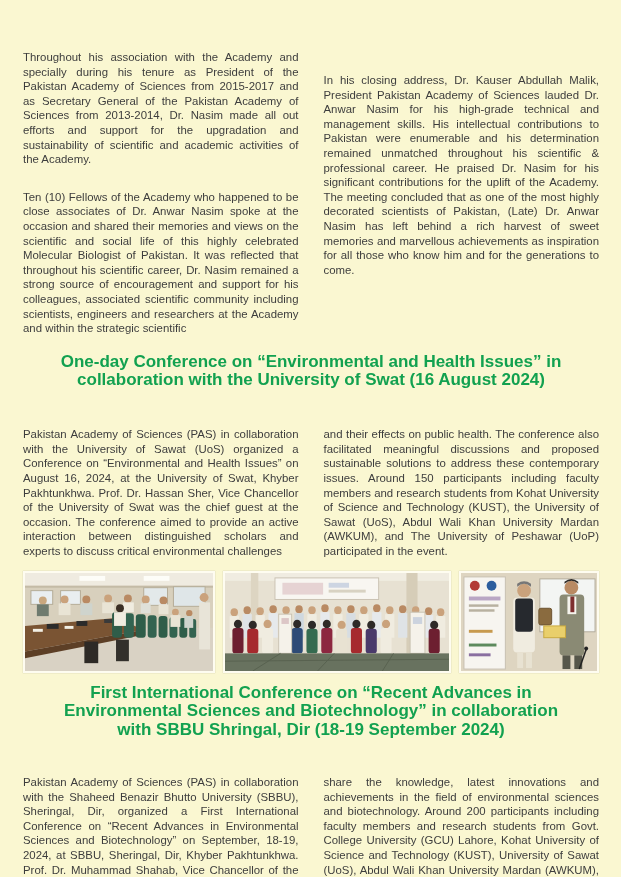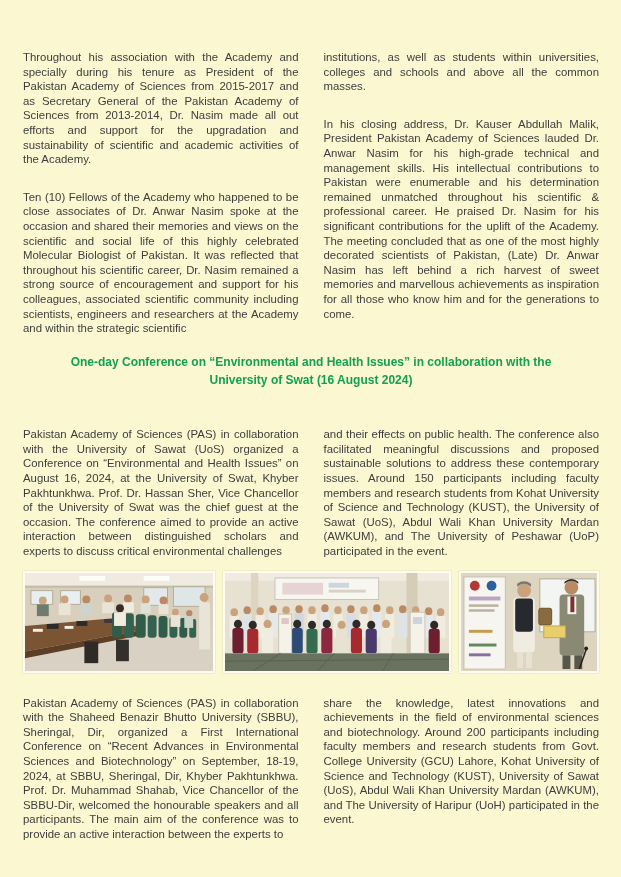--- a/index.html
+++ b/index.html
@@ -15,21 +15,21 @@
     overflow: hidden;
   }
   .content { padding: 50px 22px 0 23px; }
   .cols { display: flex; gap: 25px; }
   .col { flex: 1; text-align: justify; font-size: 11.4px; line-height: 14.6px; }
   .col p { margin-bottom: 12px; }
   .col p:last-child { margin-bottom: 0; margin-top: 23px; }
   .green-heading {
     color: var(--heading-color, #12a150);
     font-weight: 700;
-    font-size: 12px;
+    font-size: 17px;
     line-height: 18.8px;
     text-align: center;
     max-width: 520px;
     margin: 0 auto;
   }
   .heading-1 { margin-top: 17px; margin-bottom: 14px; }
   .heading-2 { margin-top: 11px; margin-bottom: 12px; }
   .photo-strip {
     display: flex;
     gap: 8px;
@@ -53,21 +53,20 @@
 
 <div class="page" style="--page-bg: #faf7d1; --heading-color: #12a150; --text-color: #3d3d3d;">
   <div class="content">
 
     <div class="cols">
       <div class="col">
         <p>Throughout his association with the Academy and specially during his tenure as President of the Pakistan Academy of Sciences from 2015-2017 and as Secretary General of the Pakistan Academy of Sciences from 2013-2014, Dr. Nasim made all out efforts and support for the upgradation and sustainability of scientific and academic activities of the Academy.</p>
         <p>Ten (10) Fellows of the Academy who happened to be close associates of Dr. Anwar Nasim spoke at the occasion and shared their memories and views on the scientific and social life of this highly celebrated Molecular Biologist of Pakistan. It was reflected that throughout his scientific career, Dr. Nasim remained a strong source of encouragement and support for his colleagues, associated scientific community including scientists, engineers and researchers at the Academy and within the strategic scientific</p>
       </div>
       <div class="col">
-        <p>institutions, as well as students within universities, colleges and schools and above all the common masses.</p>
         <p>In his closing address, Dr. Kauser Abdullah Malik, President Pakistan Academy of Sciences lauded Dr. Anwar Nasim for his high-grade technical and management skills. His intellectual contributions to Pakistan were enumerable and his determination remained unmatched throughout his scientific &amp; professional career. He praised Dr. Nasim for his significant contributions for the uplift of the Academy. The meeting concluded that as one of the most highly decorated scientists of Pakistan, (Late) Dr. Anwar Nasim has left behind a rich harvest of sweet memories and marvellous achievements as inspiration for all those who know him and for the generations to come.</p>
       </div>
     </div>
 
     <h2 class="green-heading heading-1">One-day Conference on “Environmental and Health Issues” in collaboration with the University of Swat (16 August 2024)</h2>
 
     <div class="cols">
       <div class="col">
         <p>Pakistan Academy of Sciences (PAS) in collaboration with the University of Sawat (UoS) organized a Conference on “Environmental and Health Issues” on August 16, 2024, at the University of Swat, Khyber Pakhtunkhwa. Prof. Dr. Hassan Sher, Vice Chancellor of the University of Swat was the chief guest at the occasion. The conference aimed to provide an active interaction between distinguished scholars and experts to discuss critical environmental challenges</p>
       </div>
@@ -247,20 +246,21 @@
             <rect x="115" y="84" width="8" height="14" fill="#56564a"></rect>
           </g>
           <rect x="79" y="36" width="13" height="17" rx="2" fill="#8a6b3f" stroke="#6c5330" stroke-width="1"></rect>
           <rect x="84" y="54" width="22" height="12" fill="#e9cf6b" stroke="#c9a93f" stroke-width="1"></rect>
           <line x1="120" y1="98" x2="127" y2="78" stroke="#222" stroke-width="1.5"></line>
           <circle cx="127" cy="77" r="2" fill="#222"></circle>
         </svg>
       </figure>
     </div>
 
+    <h2 class="green-heading heading-2">First International Conference on “Recent Advances in Environmental Sciences and Biotechnology” in collaboration with SBBU Shringal, Dir (18-19 September 2024)</h2>
 
     <div class="cols">
       <div class="col">
         <p>Pakistan Academy of Sciences (PAS) in collaboration with the Shaheed Benazir Bhutto University (SBBU), Sheringal, Dir, organized a First International Conference on “Recent Advances in Environmental Sciences and Biotechnology” on September, 18-19, 2024, at SBBU, Sheringal, Dir, Khyber Pakhtunkhwa. Prof. Dr. Muhammad Shahab, Vice Chancellor of the SBBU-Dir, welcomed the honourable speakers and all participants. The main aim of the conference was to provide an active interaction between the experts to</p>
       </div>
       <div class="col">
         <p>share the knowledge, latest innovations and achievements in the field of environmental sciences and biotechnology. Around 200 participants including faculty members and research students from Govt. College University (GCU) Lahore, Kohat University of Science and Technology (KUST), University of Sawat (UoS), Abdul Wali Khan University Mardan (AWKUM), and The University of Haripur (UoH) participated in the event.</p>
       </div>
     </div>
 

